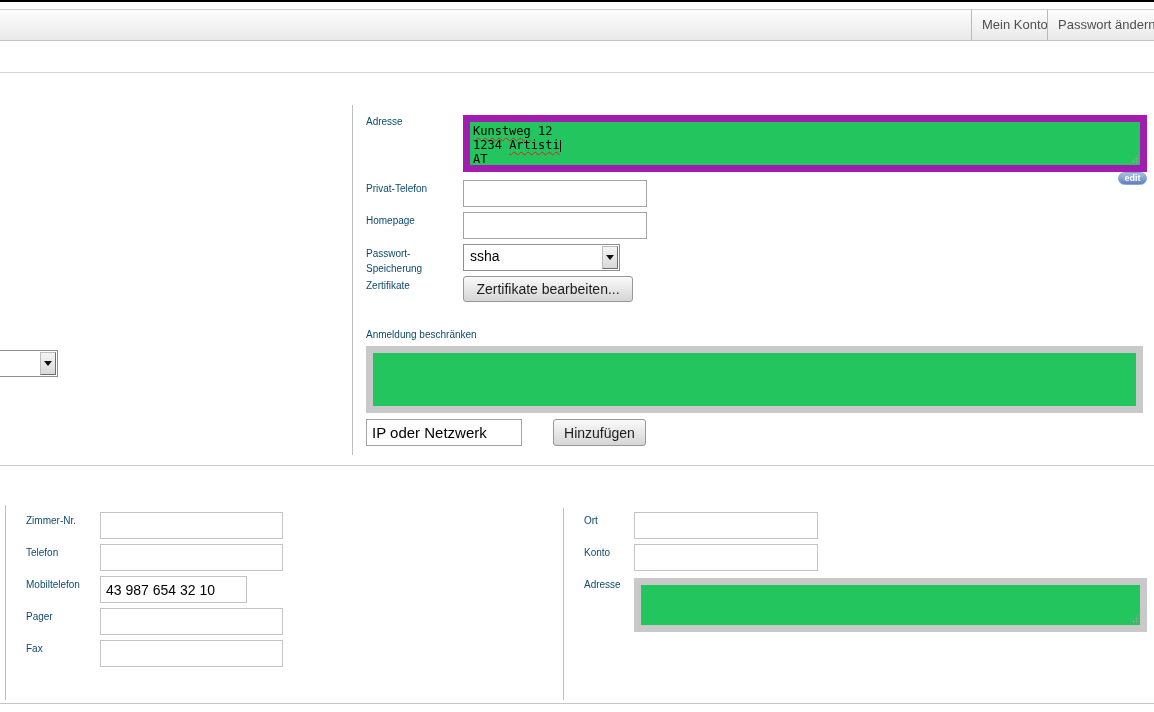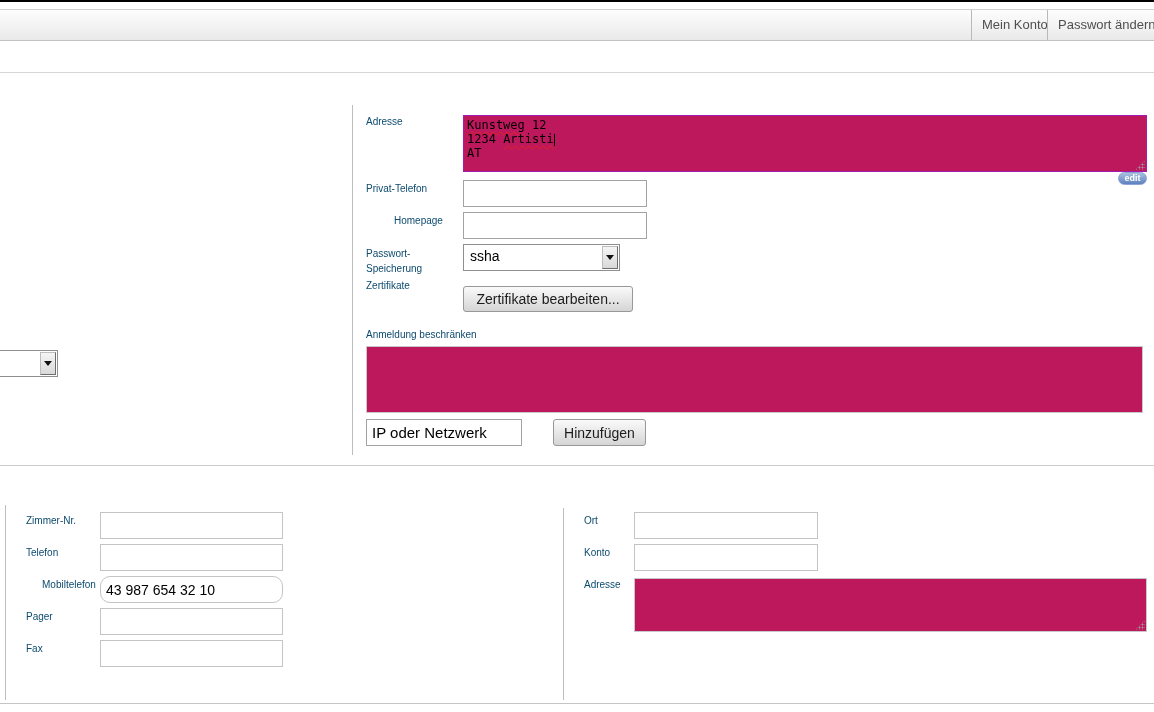--- a/index.html
+++ b/index.html
@@ -28,21 +28,21 @@
 
   .lbl { position:absolute; font-size:10px; color:#0c4a6e; }
 
   .inp {
     position:absolute; box-sizing:border-box; background:#fff;
     border:1px solid #a3a3a3; font-family:"Liberation Sans",sans-serif;
     font-size:14px; color:#000; padding:2px 5px; outline:none;
   }
   .inp.light { border-color:#c4c4c4; }
 
-  .tarea { position:absolute; box-sizing:border-box; background:#be185d; border:1px solid #a21caf; }
+  .tarea { position:absolute; box-sizing:border-box; background:#22c55e; border:7px solid #a21caf; }
   .tarea.light { border-color:#c9c9c9; }
   .mono {
     font-family:"DejaVu Sans Mono", monospace; font-size:12px; line-height:14px;
     white-space:pre; padding:2px 3px;
   }
   .squig { text-decoration:underline wavy #e02020 1px; text-underline-offset:2px; }
   .caret { display:inline-block; width:0; height:12px; border-left:1px solid #000; vertical-align:text-bottom; }
   .grip {
     position:absolute; right:1px; bottom:1px; width:10px; height:10px;
     background-image:radial-gradient(circle,#9b9b9b 0.9px,transparent 1.1px);
@@ -102,54 +102,54 @@
   <div class="lbl" style="left:366px; top:116px;">Adresse</div>
   <div class="tarea" style="left:463px; top:115px; width:684px; height:57px;">
     <div class="mono"><span class="squig">Kunstweg</span><span> 12</span><br><span>1234 </span><span class="squig">Artisti</span><span class="caret"></span><br><span>AT</span></div>
     <div class="grip"></div>
   </div>
   <div class="editbadge">edit</div>
 
   <div class="lbl" style="left:366px; top:183px;">Privat-Telefon</div>
   <input class="inp" style="left: 463px; top: 180px; width: 184px; height: 27px;" value="">
 
-  <div class="lbl" style="left:366px; top:215px;margin-left:28px;">Homepage</div>
+  <div class="lbl" style="left:366px; top:215px;">Homepage</div>
   <input class="inp" style="left: 463px; top: 212px; width: 184px; height: 27px;" value="">
 
   <div class="lbl" style="left:366px; top:246px; width:92px; line-height:15px;">Passwort-Speicherung</div>
   <div class="sel" style="left:463px; top:244px; width:157px; height:27px;">
     <div class="txt">ssha</div>
     <div class="dbtn">
       <span class="arr"></span>
     </div>
   </div>
 
   <div class="lbl" style="left:366px; top:280px;">Zertifikate</div>
-  <button class="btn3d" style="left:463px; top:286px; width:170px; height:26px;">Zertifikate bearbeiten...</button>
+  <button class="btn3d" style="left:463px; top:276px; width:170px; height:26px;">Zertifikate bearbeiten...</button>
 
   <div class="lbl" style="left:366px; top:329px;">Anmeldung beschränken</div>
   <div class="tarea light" style="left:366px; top:346px; width:777px; height:67px;"></div>
 
   <input class="inp" style="left: 366px; top: 419px; width: 156px; height: 27px; font-size: 15px;" value="IP oder Netzwerk">
   <button class="btn3d" style="left:553px; top:419px; width:93px; height:27px;">Hinzufügen</button>
 
   <div class="hline" style="top:465px; background:#cccccc;"></div>
 
   <div class="vline" style="left:5px; top:505px; height:195px;"></div>
   <div class="vline" style="left:563px; top:508px; height:192px;"></div>
   <div class="hline" style="top:703px; background:#c5c5c5;"></div>
 
   <div class="lbl" style="left:26px; top:515px;">Zimmer-Nr.</div>
   <input class="inp light" style="left: 100px; top: 512px; width: 183px; height: 27px;" value="">
 
   <div class="lbl" style="left:26px; top:547px;text-align:center;">Telefon</div>
   <input class="inp light" style="left: 100px; top: 544px; width: 183px; height: 27px;" value="">
 
-  <div class="lbl" style="left:26px; top:579px;margin-left:16px;">Mobiltelefon</div>
-  <input class="inp light" style="left: 100px; top: 576px; width: 183px; height: 27px; border-radius: 10px;" value="43 987 654 32 10">
+  <div class="lbl" style="left:26px; top:579px;">Mobiltelefon</div>
+  <input class="inp light" style="left: 100px; top: 576px; width: 147px; height: 27px;" value="43 987 654 32 10">
 
   <div class="lbl" style="left:26px; top:611px;">Pager</div>
   <input class="inp light" style="left: 100px; top: 608px; width: 183px; height: 27px;" value="">
 
   <div class="lbl" style="left:26px; top:643px;">Fax</div>
   <input class="inp light" style="left: 100px; top: 640px; width: 183px; height: 27px;" value="">
 
   <div class="lbl" style="left:584px; top:515px;">Ort</div>
   <input class="inp light" style="left: 634px; top: 512px; width: 184px; height: 27px;" value="">
 

